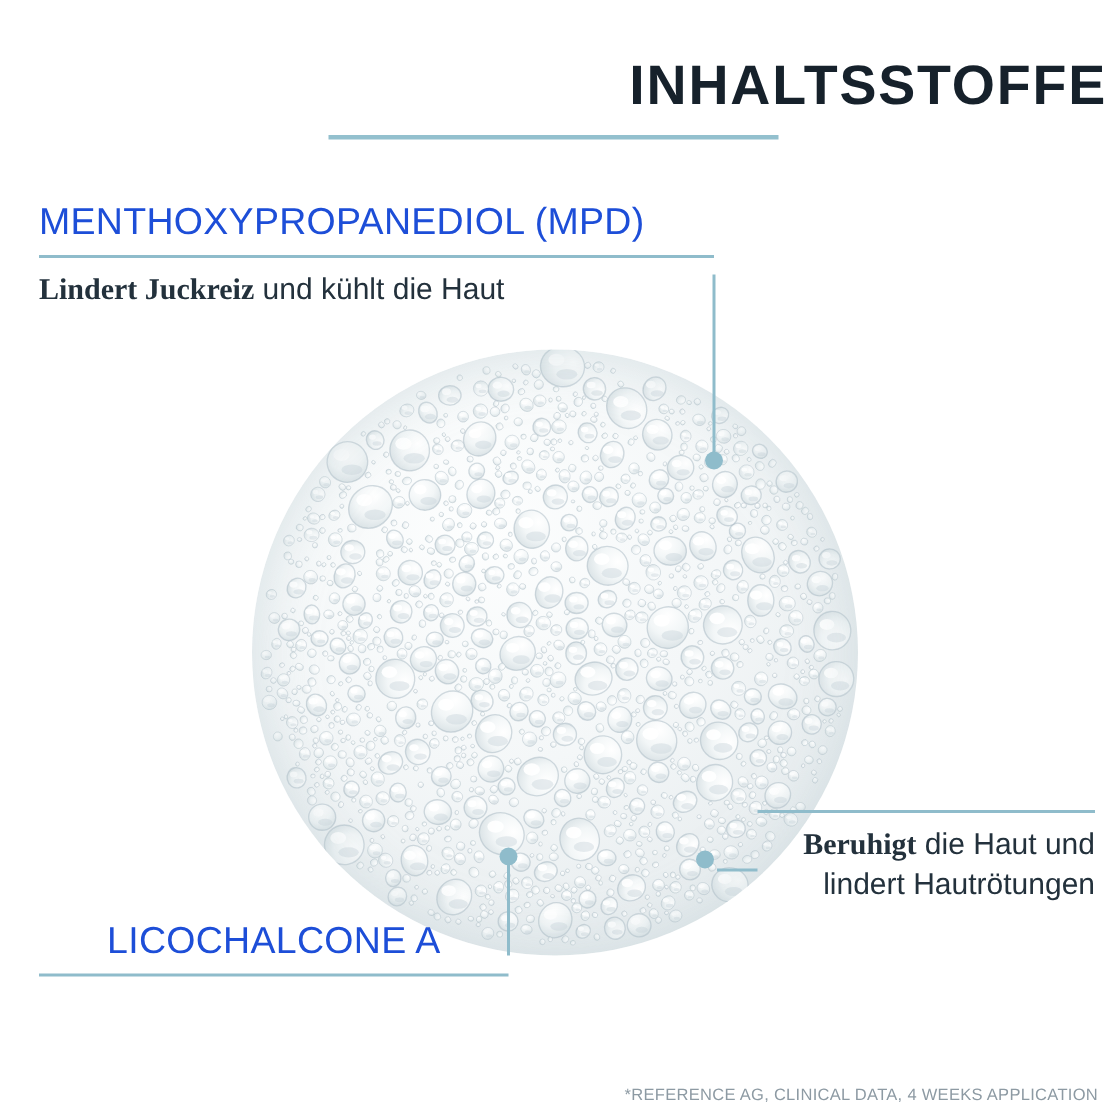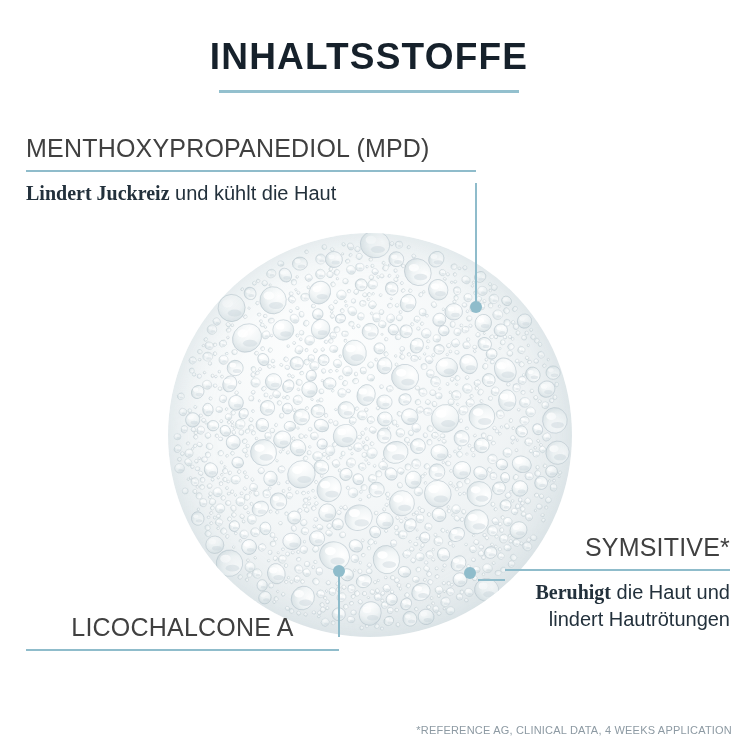--- a/index.html
+++ b/index.html
@@ -22,21 +22,21 @@
     height: 738px;
     background: #ffffff;
   }
 
   
   .title-wrap {
     position: absolute;
     top: 38px;
     left: 0;
     width: 738px;
-    text-align: center;
+    text-align: right;
   }
   .title {
     font-size: 37px;
     font-weight: 700;
     letter-spacing: 1.2px;
     color: #16212b;
     line-height: 1.05;
   }
   .title-rule {
     width: 300px;
@@ -77,21 +77,21 @@
     width: 738px;
     height: 738px;
     pointer-events: none;
   }
 
   
   .callout { position: absolute; }
   .callout .head {
     font-size: 25px;
     font-weight: 400;
-    color: #404040;
+    color: #1d4ed8;
     letter-spacing: 0.2px;
     line-height: 1.15;
     white-space: nowrap;
   }
   .callout .body {
     font-size: 20px;
     color: #23313c;
     line-height: 1.35;
     margin-top: 8px;
   }
@@ -2009,20 +2009,19 @@
     <div class="rule"></div>
     <div class="body"><b>Lindert Juckreiz</b><span> und kühlt die Haut</span></div>
   </div>
 
   <div class="callout" id="callout-licochalcone">
     <div class="head">LICOCHALCONE A</div>
     <div class="rule"></div>
   </div>
 
   <div class="callout" id="callout-symsitive">
-    <div class="head">SYMSITIVE*</div>
     <div class="rule"></div>
     <div class="body" style="max-width:232px"><b>Beruhigt</b><span> die Haut und lindert Hautrötungen</span></div>
   </div>
 
   <div class="footnote">*REFERENCE AG, CLINICAL DATA, 4 WEEKS APPLICATION</div>
 
 </div>
 
 </body></html>

